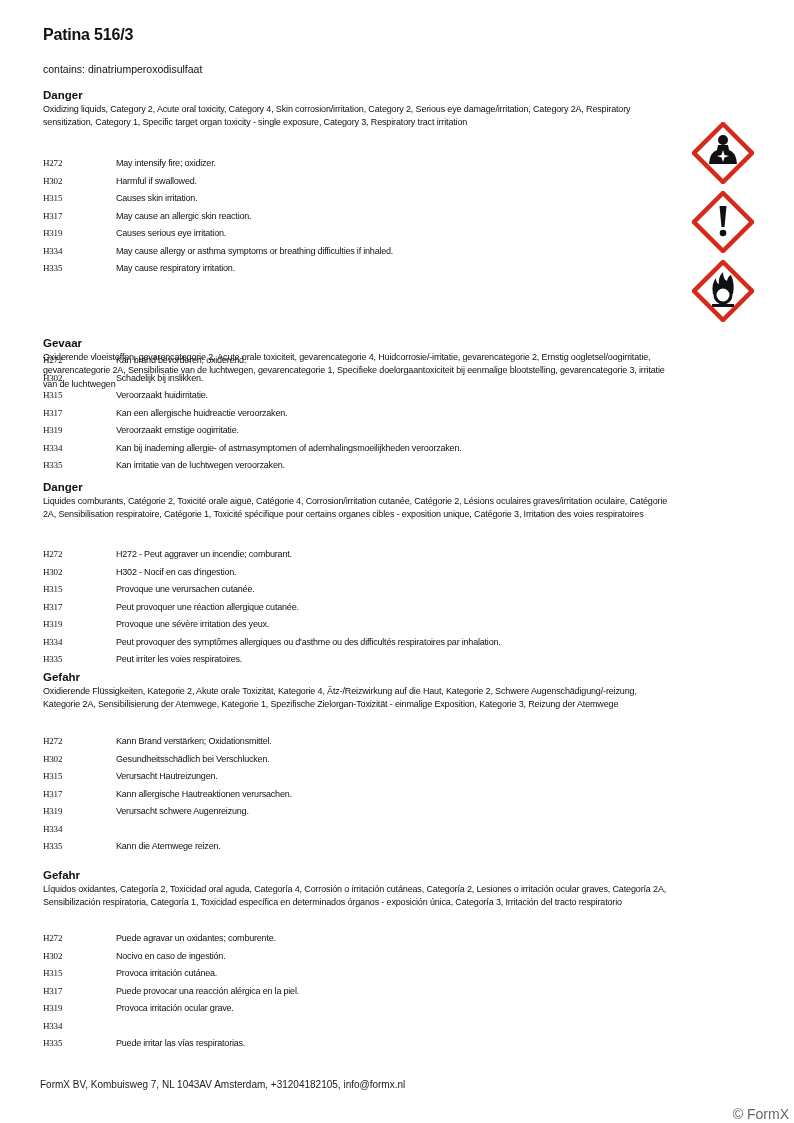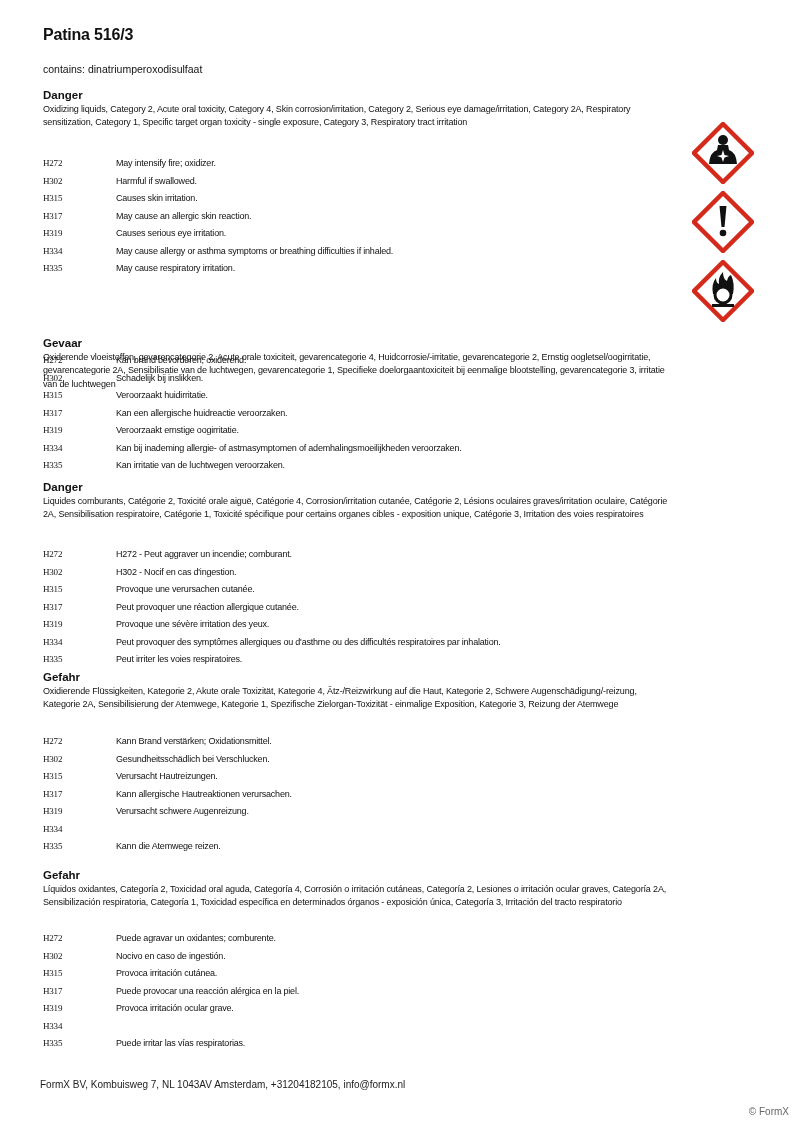--- a/index.html
+++ b/index.html
@@ -25,21 +25,21 @@
     .hlist { position: absolute; left: 43px; font-size: 9px; }
     .hrow { height: 17.5px; line-height: 17.5px; display: flex; white-space: nowrap; }
     .hcode { width: 73px; letter-spacing: -0.2px; font-family: Liberation Serif, serif; }
     .htext { letter-spacing: -0.2px; }
     .pictos { position: absolute; left: 692px; top: 122px; width: 62px; }
     .picto { width: 62px; height: 62px; margin-bottom: 7px; display: block; }
     .footer {
       position: absolute; left: 40px; top: 1079px; font-size: 10px; color: #222;
     }
     .copyright {
-      position: absolute; right: 5px; top: 1106px; font-size: 10px; color: #666;
+      position: absolute; right: 5px; top: 1106px; font-size: 14px; color: #666;
     }
   </style>
 </head>
 <body>
 
 <div class="title">Patina 516/3</div>
 <div class="contains">contains: dinatriumperoxodisulfaat</div>
 
 <div class="pictos">
   <svg class="picto" viewBox="0 0 62 62">

